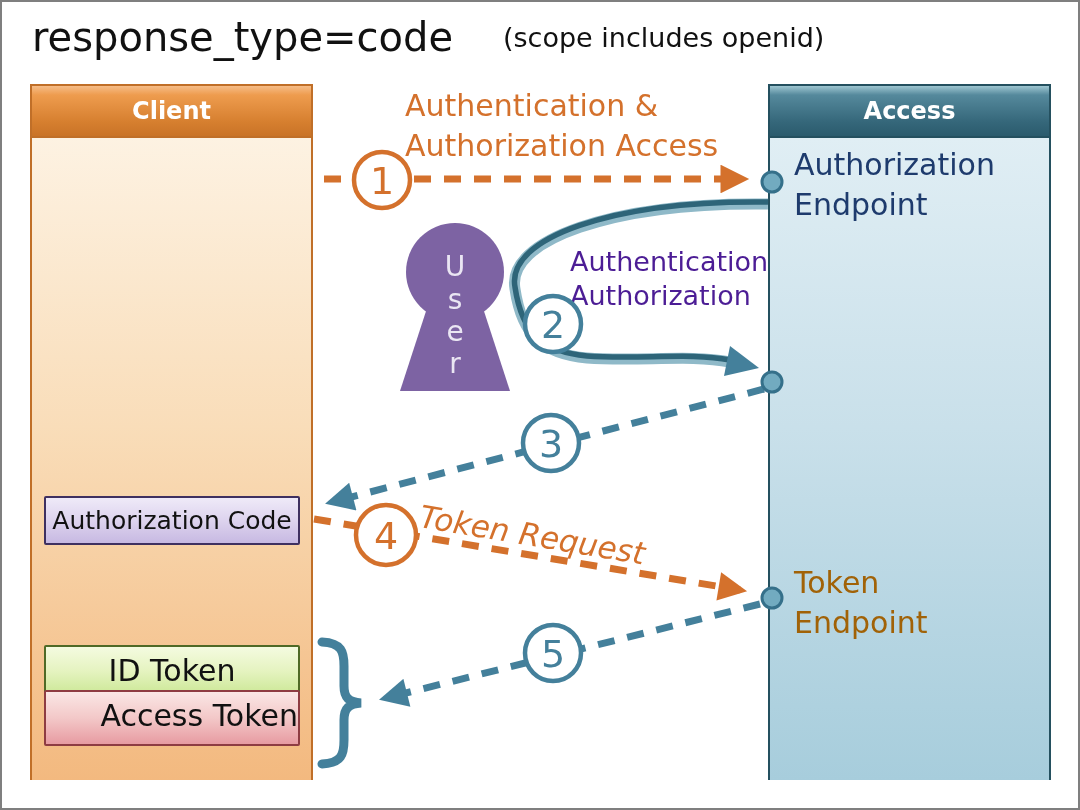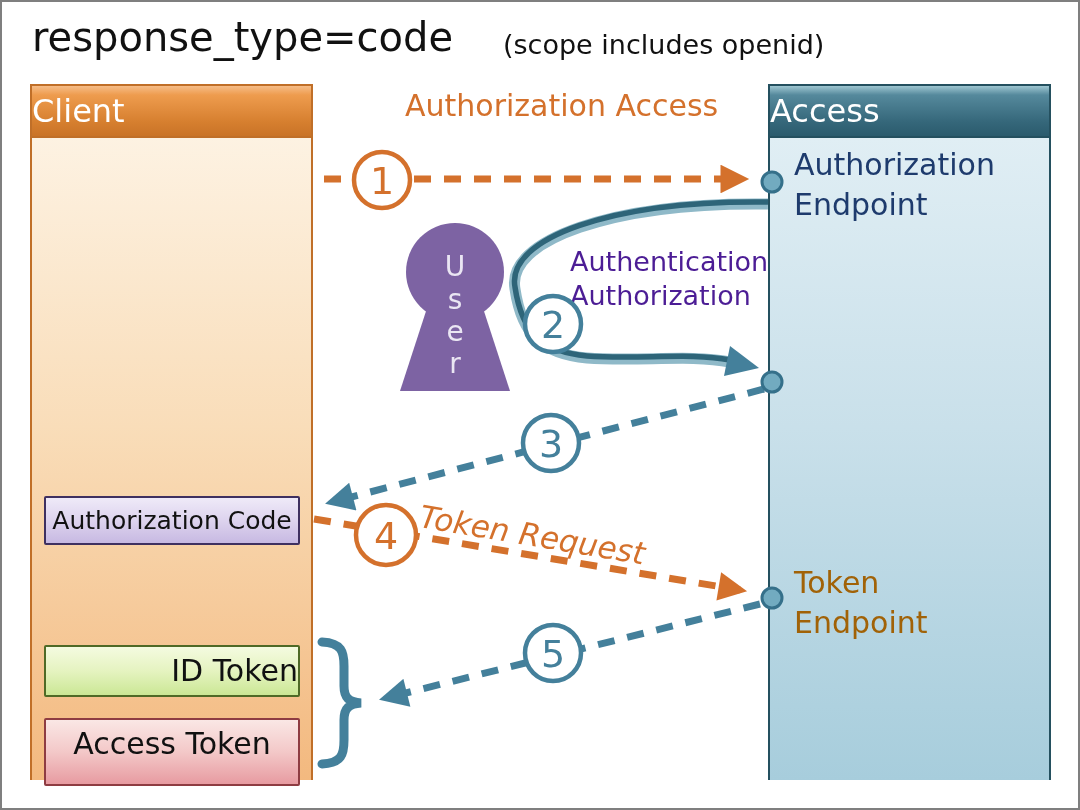--- a/index.html
+++ b/index.html
@@ -1,40 +1,40 @@
 <!DOCTYPE html>
 <html><head>
 <meta charset="utf-8">
 <style>
   html,body{margin:0;padding:0;background:#fff;}
   .canvas{
     position:relative;width:1080px;height:810px;box-sizing:border-box;
     border:2px solid #7f7f7f;background:#ffffff;overflow:hidden;
     font-family:"DejaVu Sans","Liberation Sans",sans-serif;
   }
-  .title{position:absolute;left:30px;top:12px;display:flex;align-items:flex-end;gap:10px;color:#111;}
+  .title{position:absolute;left:30px;top:12px;display:flex;align-items:center;gap:10px;color:#111;}
   .title .main{font-size:40px;letter-spacing:0px;}
   .title .sub{font-size:27px;margin-left:40px;}
   
   .actor{position:absolute;top:82px;width:283px;height:696px;box-sizing:border-box;}
   .client{left:28px;border:2px solid #c06f28;}
   .server{left:766px;border:2px solid #24505f;}
-  .actor .hdr{height:50px;line-height:50px;text-align:left;color:#fff;font-size:32px;}
+  .actor .hdr{height:50px;line-height:50px;text-align:center;color:#fff;font-size:24px;font-weight:bold;}
   .client .hdr{background:linear-gradient(#f6bc87 0%,#ee9c4e 18%,#d67f2f 72%,#c97327 100%);border-bottom:2px solid #c06f28;}
   .server .hdr{background:linear-gradient(#9ec6d1 0%,#55899c 18%,#35677a 72%,#2b5b6d 100%);border-bottom:2px solid #24505f;}
   .client .bdy{height:642px;background:linear-gradient(#fdf2e2 0%,#f9ddb9 45%,#f3b97f 100%);}
   .server .bdy{height:642px;background:linear-gradient(#e0eef4 0%,#c9e0ea 45%,#a7cddc 100%);}
   
   .tokenbox{position:absolute;box-sizing:border-box;border-radius:2px;text-align:center;color:#111;}
   .auth-code{left:42px;top:494px;width:256px;height:49px;line-height:45px;font-size:25px;
     background:linear-gradient(#efeaf8 0%,#ddd3ee 50%,#c7b9e2 100%);border:2.5px solid #3f3060;}
   .id-token{left:42px;top:643px;width:256px;height:52px;line-height:48px;font-size:30px;
-    background:linear-gradient(#f4fbe0 0%,#e5f3c0 50%,#cbe795 100%);border:2.5px solid #4f6a26;text-align:right;}
-  .access-token{left:42px;top:716px;width:256px;height:68px;line-height:48px;font-size:30px;
-    background:linear-gradient(#fae7e5 0%,#f3c8c8 50%,#e79ba1 100%);border:2.5px solid #8e3c42;}
+    background:linear-gradient(#f4fbe0 0%,#e5f3c0 50%,#cbe795 100%);border:2.5px solid #4f6a26;}
+  .access-token{left:42px;top:688px;width:256px;height:56px;line-height:48px;font-size:30px;
+    background:linear-gradient(#fae7e5 0%,#f3c8c8 50%,#e79ba1 100%);border:2.5px solid #8e3c42;text-align:right;}
   
   .lbl{position:absolute;white-space:nowrap;}
   .lbl-step1{left:403px;top:84px;font-size:30px;line-height:40px;color:#d4712c;}
   .lbl-step2{left:568px;top:243px;font-size:27px;line-height:34px;color:#4c1d95;}
   .lbl-token-request{left:418px;top:496px;width:280px;font-size:31px;font-style:italic;color:#d4712c;
     transform:rotate(9.5deg);transform-origin:left center;}
   .lbl-auth-endpoint{left:792px;top:143px;font-size:30px;line-height:40px;color:#1e3b6d;}
   .lbl-token-endpoint{left:792px;top:561px;font-size:30px;line-height:40px;color:#a16207;}
   .lbl span{display:block;}
   svg.overlay{position:absolute;left:0;top:0;width:1080px;height:810px;pointer-events:none;}
@@ -64,20 +64,21 @@
   <div class="lbl lbl-auth-endpoint">
     <span>Authorization</span>
     <span>Endpoint</span>
   </div>
   <div class="lbl lbl-token-endpoint">
     <span>Token</span>
     <span>Endpoint</span>
   </div>
 
   <div class="lbl lbl-step1">
+    <span>Authentication &amp;</span>
     <span>Authorization Access</span>
   </div>
   <div class="lbl lbl-step2">
     <span>Authentication</span>
     <span>Authorization</span>
   </div>
   <div class="lbl lbl-token-request">Token Request</div>
 
   <div class="tokenbox auth-code">Authorization Code</div>
   <div class="tokenbox id-token">ID Token</div>

